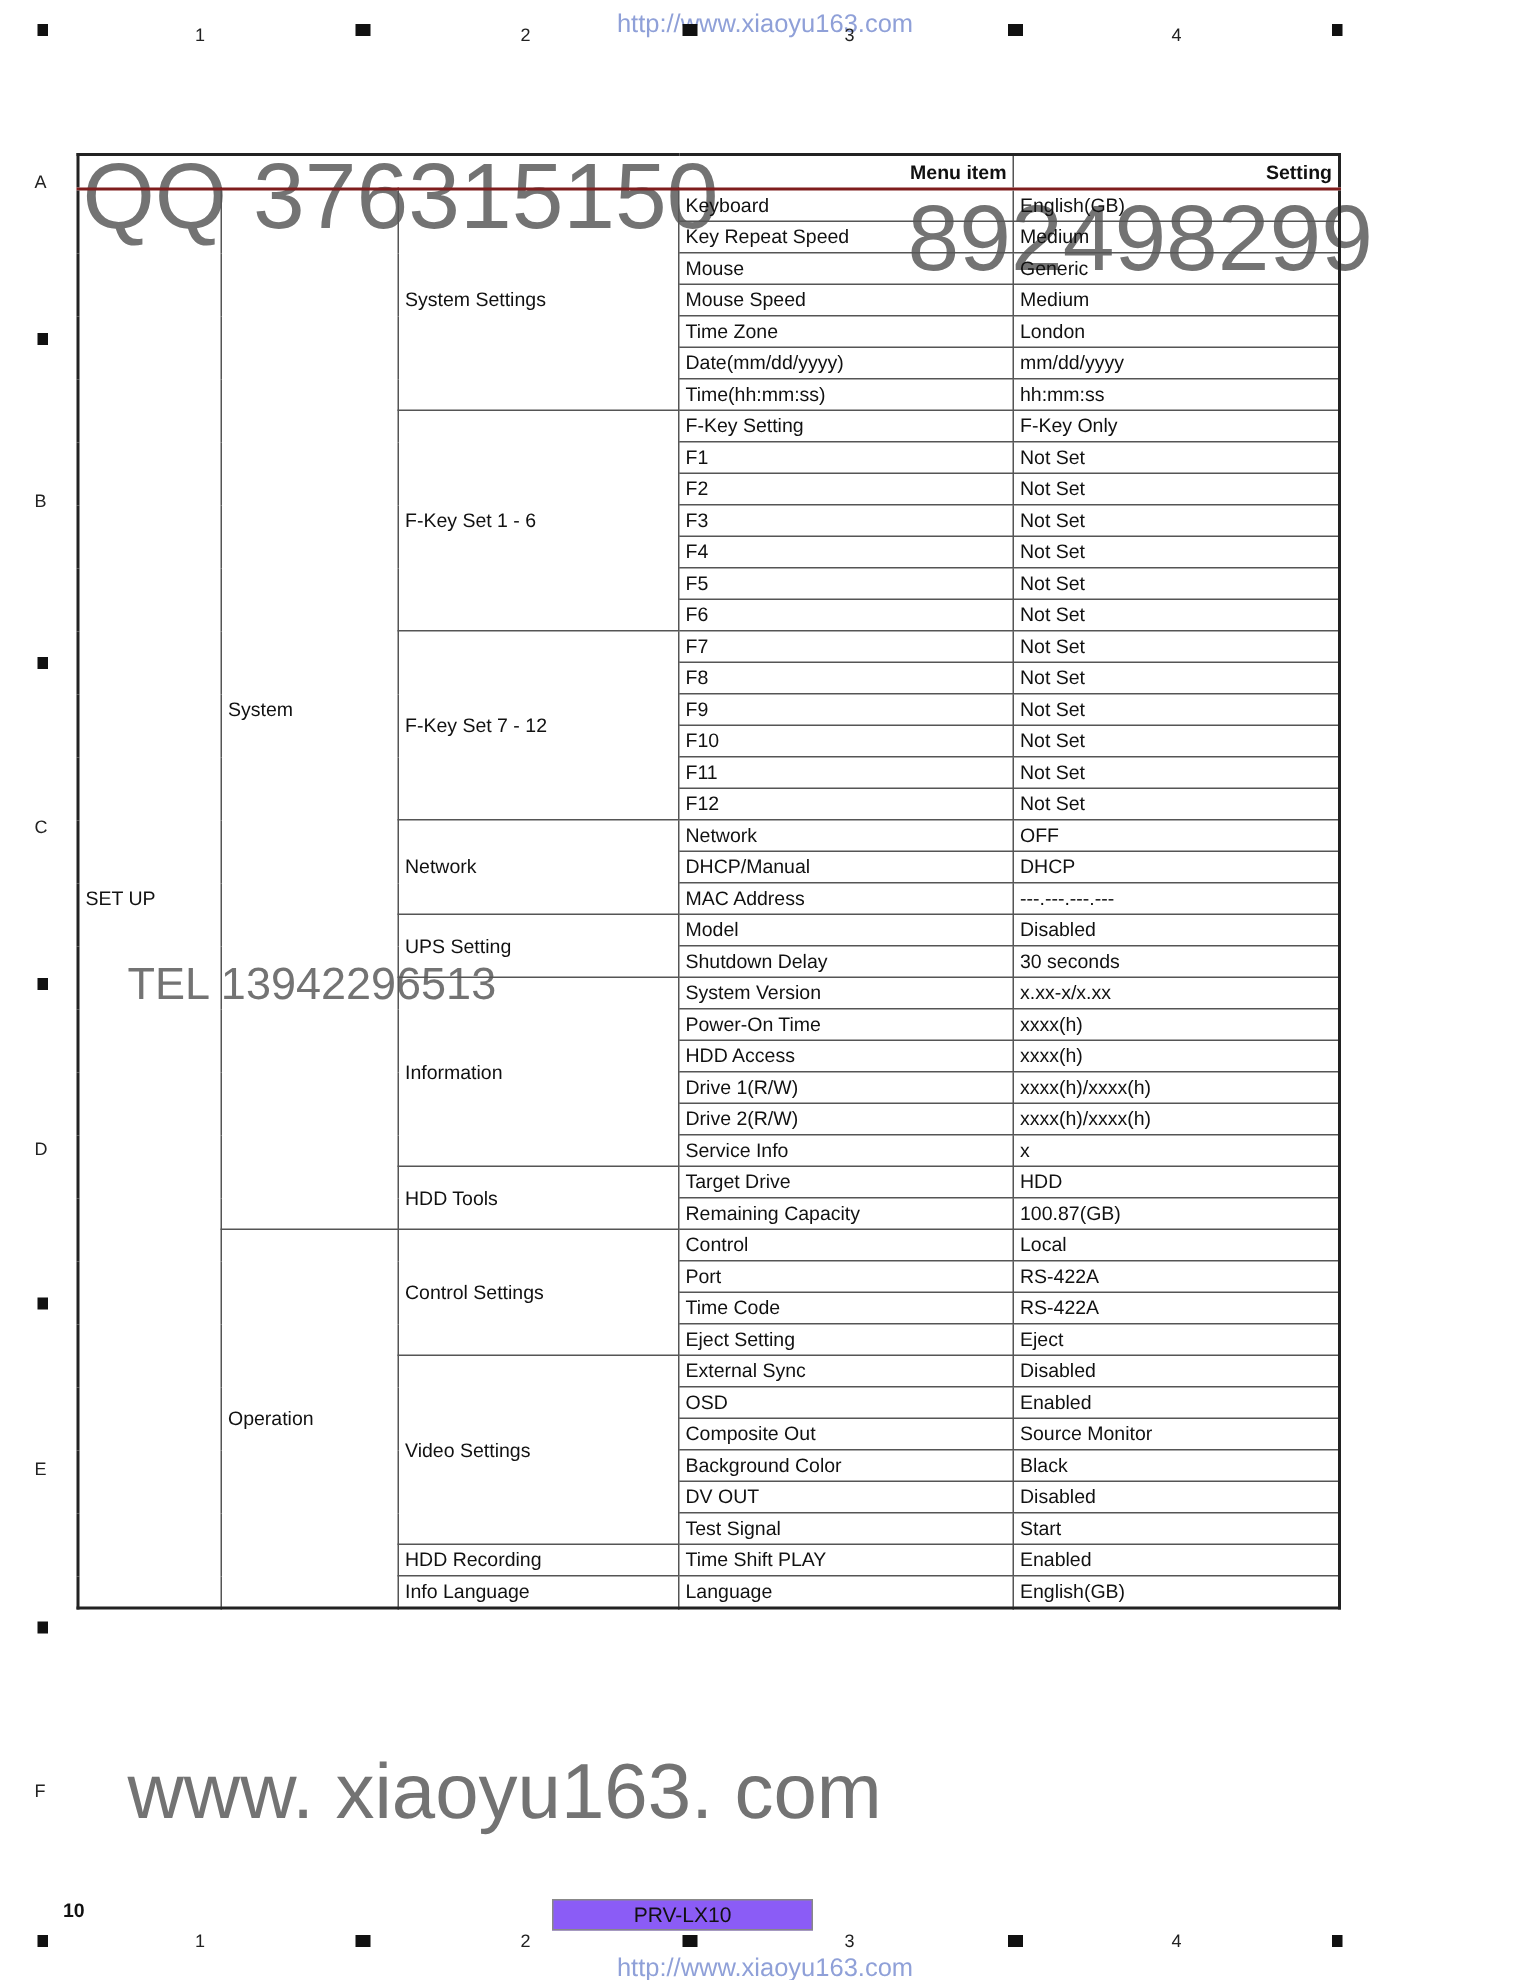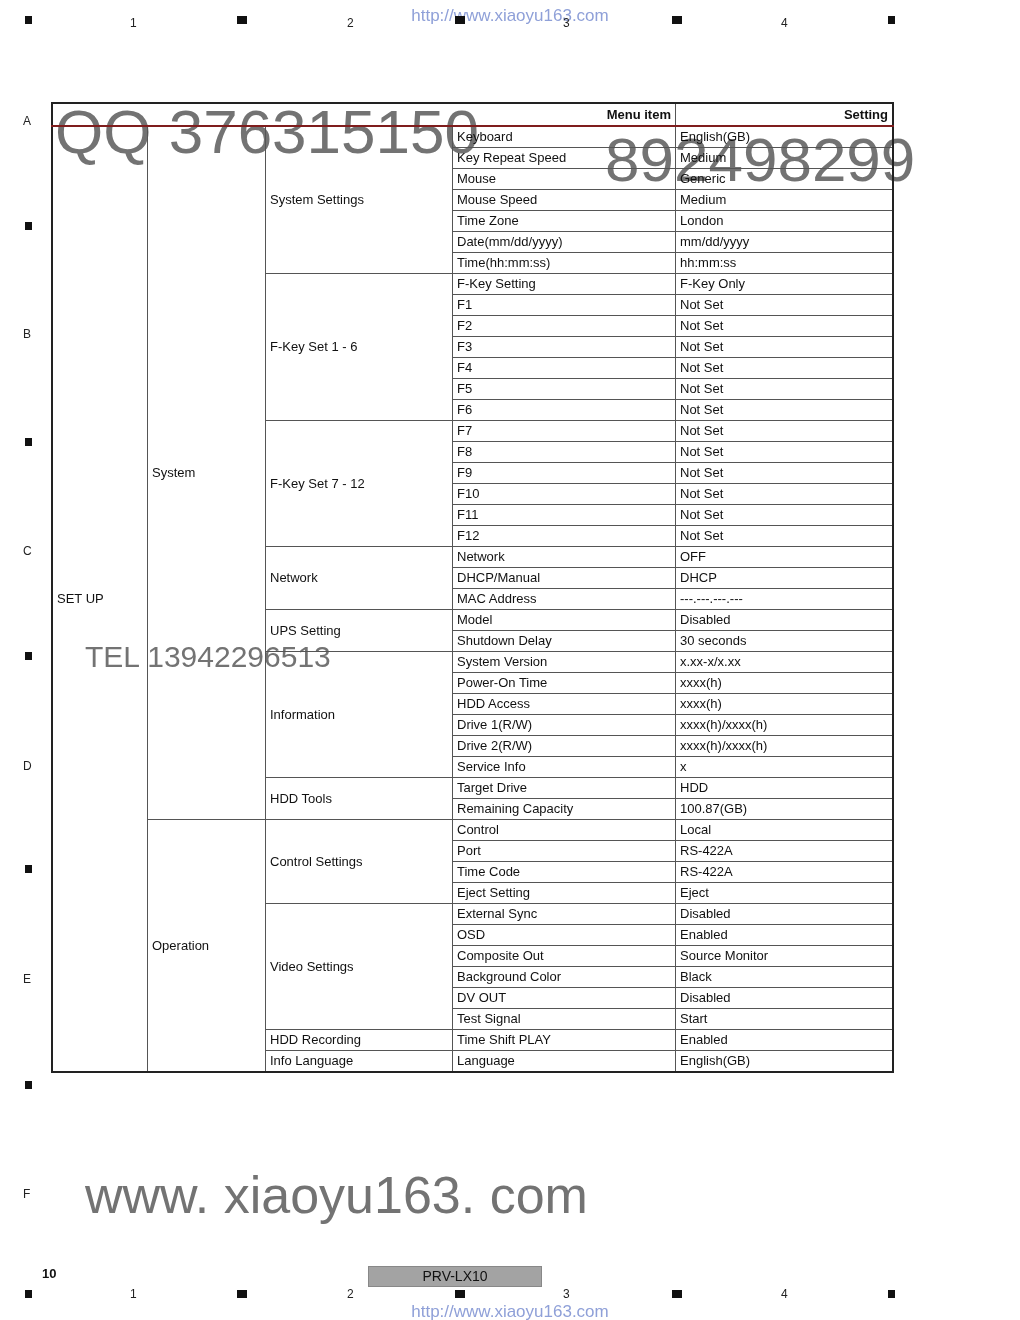--- a/index.html
+++ b/index.html
@@ -11,21 +11,21 @@
   .grid-letter { font-size:12px; color:#222; left:23px; }
   .url { font-size:17px; color:#8fa0d8; left:0; width:1020px; text-align:center; }
   .wm { color:#737373; font-weight:normal; white-space:nowrap; }
   table.menu { position:absolute; left:51px; top:102px; border-collapse:collapse;
                border:2px solid #222; font-size:13px; }
   table.menu td, table.menu th { border:1px solid #555; padding:0 4px; height:20px;
                line-height:20px; vertical-align:middle; text-align:left; white-space:nowrap; }
   table.menu th { font-weight:bold; text-align:right; height:21px; border-bottom:2px solid #7f1d1d; }
   .c1 { width:86px; } .c2 { width:109px;margin-left:12px; } .c3 { width:178px; }
   .c4 { width:214px; } .c5 { width:208px; }
-  .footer-box { left:368px; top:1266px; width:172px; height:19px; background:#a3a3a3;
+  .footer-box { left:368px; top:1266px; width:172px; height:19px; background:#8b5cf6;
                 border:1px solid #888; text-align:center; font-size:14px; line-height:19px; }
 </style>
 </head>
 <body>
 
 <div class="abs wm" style="left:55px;top:96px;font-size:62px;">QQ 376315150</div>
 <div class="abs wm" style="left:605px;top:96px;font-size:62px;margin-top:28px;">892498299</div>
 <div class="abs wm" style="left:85px;top:640px;font-size:30px;">TEL 13942296513</div>
 <div class="abs wm" style="left:85px;top:1165px;font-size:52px;">www. xiaoyu163. com</div>
 

